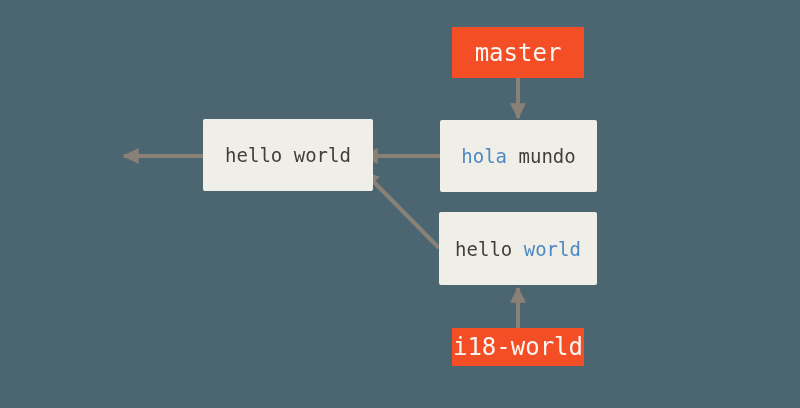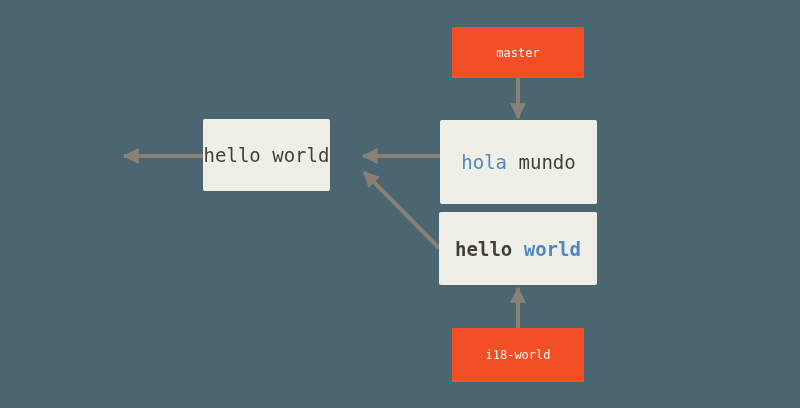--- a/index.html
+++ b/index.html
@@ -48,21 +48,21 @@
     font-size: 19px;
     color: var(--text-dark);
     white-space: pre;
   }
   .branch-label {
     position: absolute;
     background: var(--label-bg);
     display: flex;
     align-items: center;
     justify-content: center;
-    font-size: 12px;
+    font-size: 24px;
     color: var(--label-text);
     white-space: pre;
   }
   .t-blue { color: var(--text-blue); }
   .t-dark { color: var(--text-dark); }
 </style>
 </head>
 <body>
 
 <div class="canvas">
@@ -77,29 +77,29 @@
     <line x1="518" y1="328" x2="518" y2="288" marker-end="url(#ah)"></line>
     <line x1="440" y1="156" x2="363" y2="156" marker-end="url(#ah)"></line>
     <line x1="439" y1="248" x2="364" y2="172" marker-end="url(#ah)"></line>
     <line x1="203" y1="156" x2="124" y2="156" marker-end="url(#ah)"></line>
   </svg>
 
   <div class="branch-label" style="left:452px; top:27px; width:132px; height:51px;">
     <span>master</span>
   </div>
 
-  <div class="commit-box" style="left:440px; top:120px; width:157px; height:84px;">
+  <div class="commit-box" style="left:440px; top:120px; width:157px; height:72px;">
     <span class="t-blue">hola</span><span class="t-dark"> mundo</span>
   </div>
 
-  <div class="commit-box" style="left:203px; top:119px; width:127px; height:72px;justify-content:center;">
+  <div class="commit-box" style="left:203px; top:119px; width:170px; height:72px;justify-content:center;">
     <span class="t-dark">hello world</span>
   </div>
 
-  <div class="commit-box" style="left:439px; top:212px; width:158px; height:73px;font-weight:bold;">
+  <div class="commit-box" style="left:439px; top:212px; width:158px; height:73px;">
     <span class="t-dark">hello </span><span class="t-blue">world</span>
   </div>
 
-  <div class="branch-label" style="left:452px; top:328px; width:132px; height:54px;">
+  <div class="branch-label" style="left:452px; top:328px; width:132px; height:38px;">
     <span>i18-world</span>
   </div>
 
 </div>
 
 </body></html>

